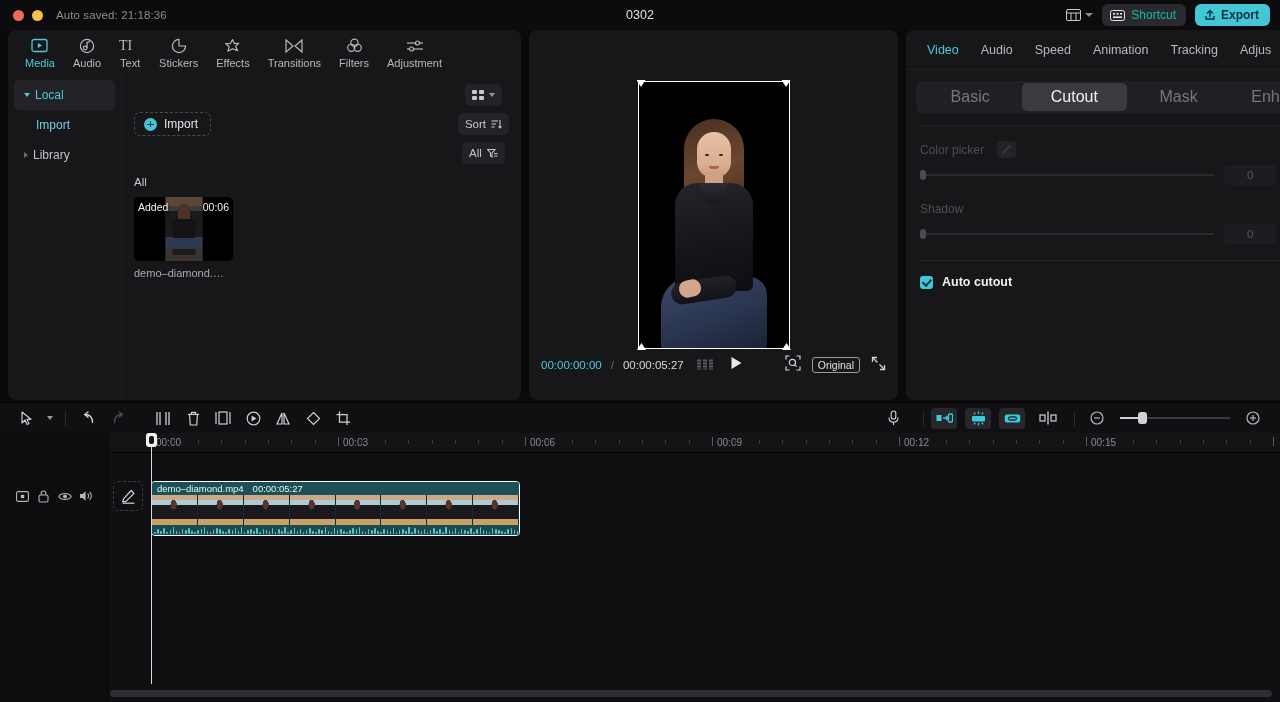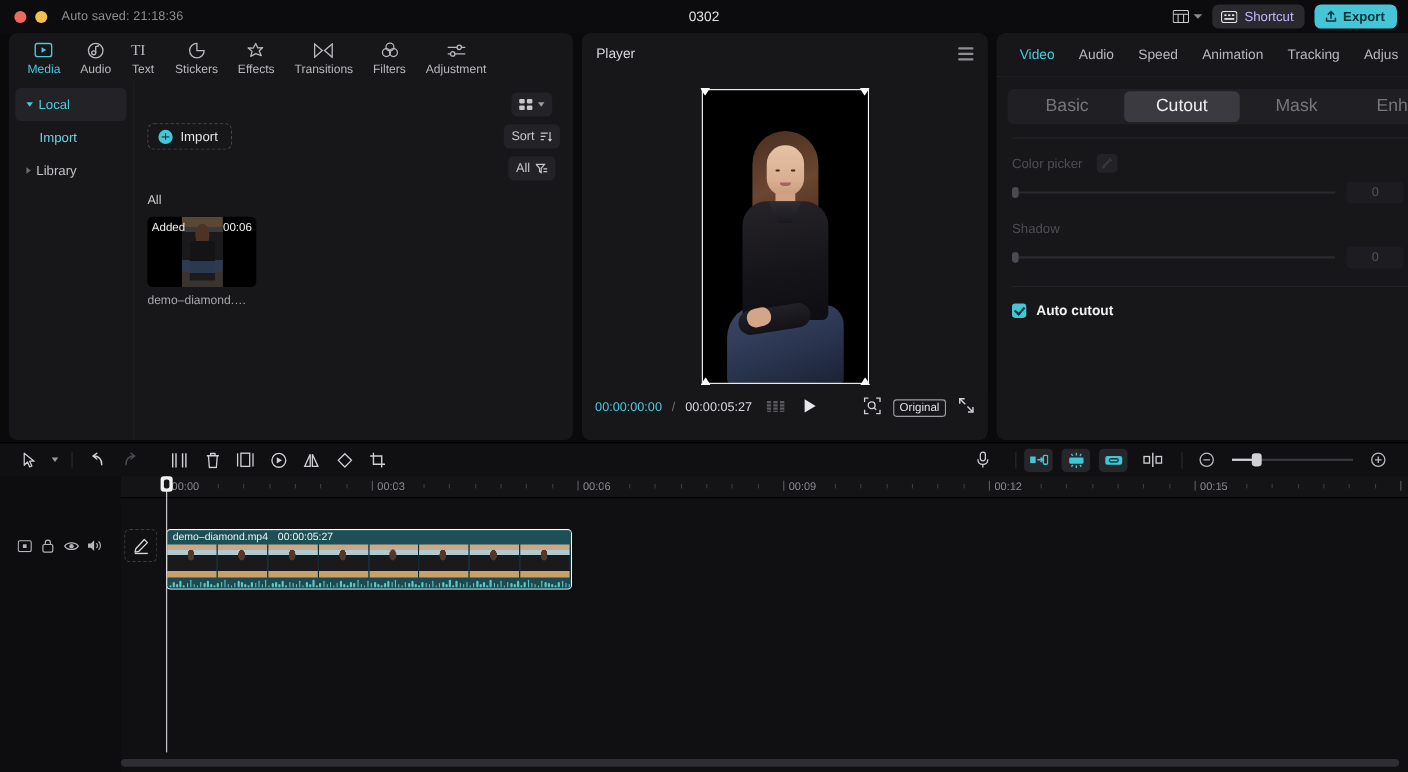--- a/index.html
+++ b/index.html
@@ -30,21 +30,21 @@
     font-size: 12.5px; color: #e2e2e4; pointer-events: none;
   }
   .title-right {
     margin-left: auto; display: flex; align-items: center; gap: 9px; padding-right: 10px;
   }
   .layout-btn { display: flex; align-items: center; gap: 4px; color: #c9c9cd; }
   .chev-sm { width: 0; height: 0; border-left: 4px solid transparent; border-right: 4px solid transparent; border-top: 4px solid #8b8b90; }
   .shortcut-btn {
     display: flex; align-items: center; gap: 6px;
     background: #2a2a2e; border-radius: 6px; padding: 4px 10px 4px 8px;
-    font-size: 12px; color: #c4b5fd;
+    font-size: 12px; color: #14b8a6;
   }
   .export-btn {
     display: flex; align-items: center; gap: 5px;
     background: #45c6d6; border-radius: 6px; padding: 4px 11px 4px 9px;
     font-size: 12px; color: #06343c; font-weight: bold;
   }
 
   
   .panels { position: absolute; left: 0; top: 30px; width: 1280px; height: 370px; }
 
@@ -206,21 +206,21 @@
     position: absolute; left: 18px; bottom: 48px; width: 66px; height: 22px;
     border-radius: 12px; transform: rotate(-9deg);
     background: linear-gradient(180deg, #232128, #131217);
   }
   .sub-hand {
     position: absolute; left: 26px; bottom: 52px; width: 22px; height: 17px;
     border-radius: 8px; background: #d3a68a; transform: rotate(-12deg);
   }
 
   .player-ctrls {
-    position: absolute; left: 0; right: 0; bottom: 10px; height: 38px;
+    position: absolute; left: 0; right: 0; bottom: 16px; height: 38px;
     display: flex; align-items: center; padding: 0 12px; gap: 9px;
   }
   .tc-cur { font-size: 11.5px; color: #4dc9dd; }
   .tc-sep { font-size: 11.5px; color: #6d6d72; }
   .tc-tot { font-size: 11.5px; color: #d8d8dc; }
   .ctrl-right { margin-left: auto; display: flex; align-items: center; gap: 11px; }
   .orig-chip {
     border: 1px solid #9c9ca1; border-radius: 3px; padding: 1px 5px;
     font-size: 10.5px; color: #e0e0e3;
   }
@@ -529,28 +529,20 @@
                 <span class="badge-dur">00:06</span>
               </div>
               <div class="media-name">demo–diamond.mp4</div>
             </div>
           </div>
         </div>
       </div>
     </div>
 
     <div class="panel panel-mid">
-      <div class="player-head">
-        <span>Player</span>
-        <span class="burger">
-            <i></i>
-            <i></i>
-            <i></i>
-          </span>
-      </div>
 
       <div class="stage">
         <div class="video-box">
           <div class="subject">
             <div class="sub-hair"></div>
             <div class="sub-face">
               <span class="sub-eye l"></span>
               <span class="sub-eye r"></span>
               <span class="sub-mouth"></span>
             </div>

